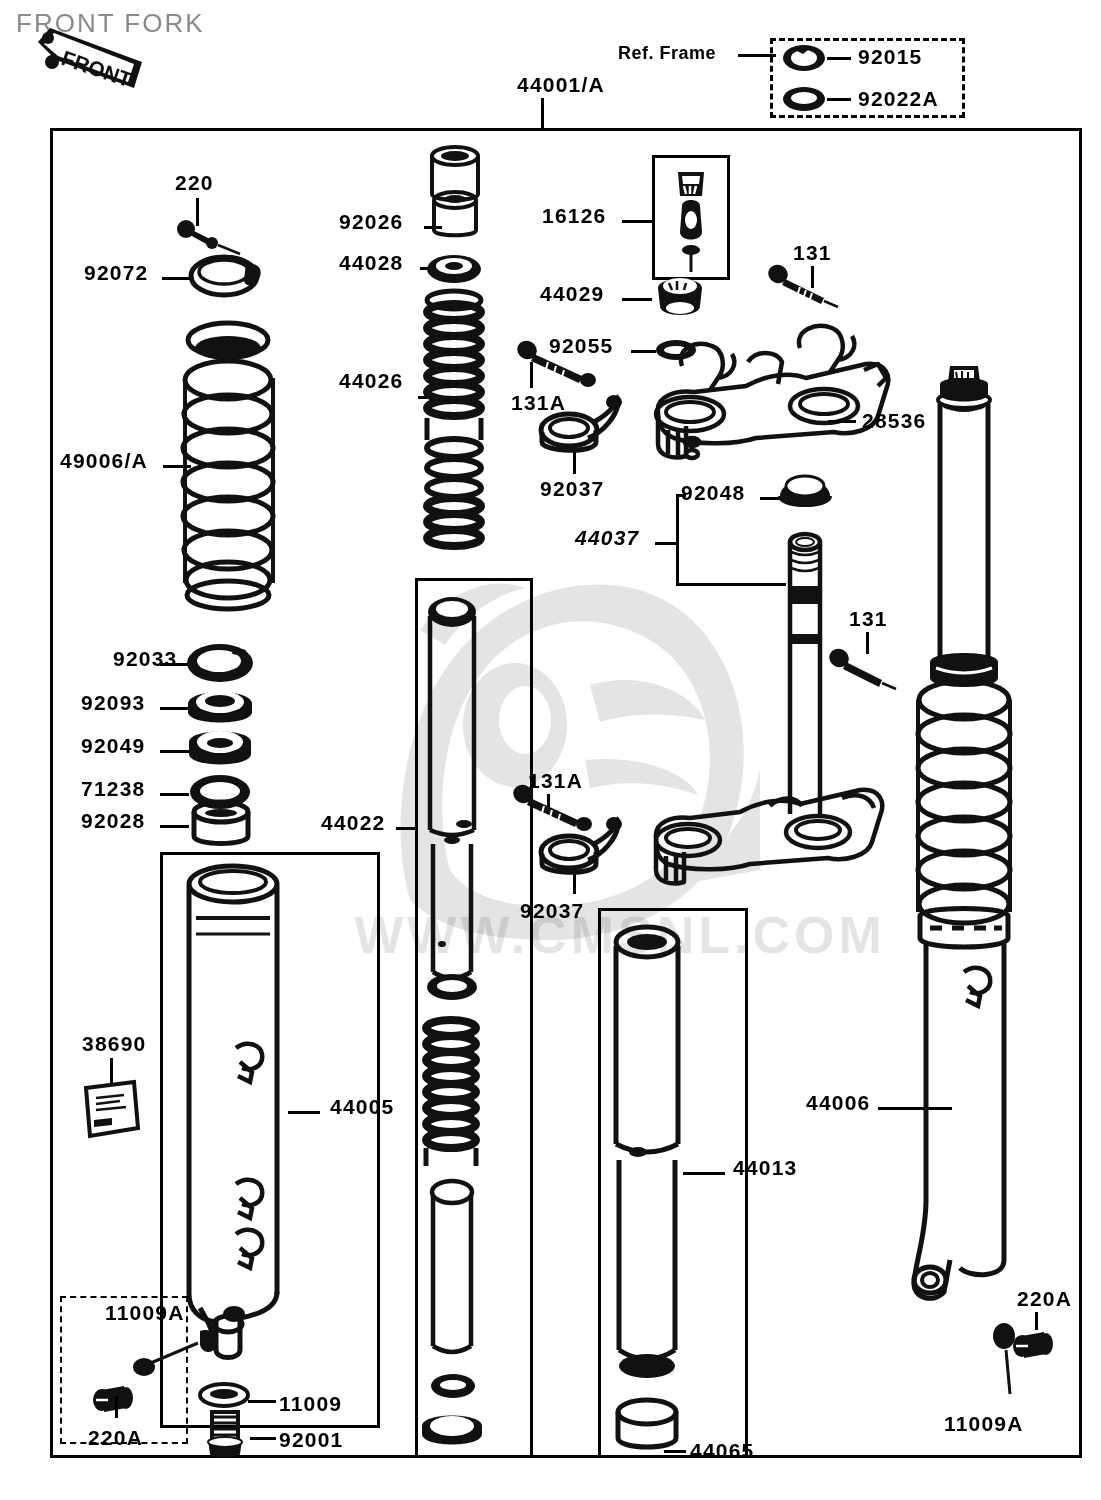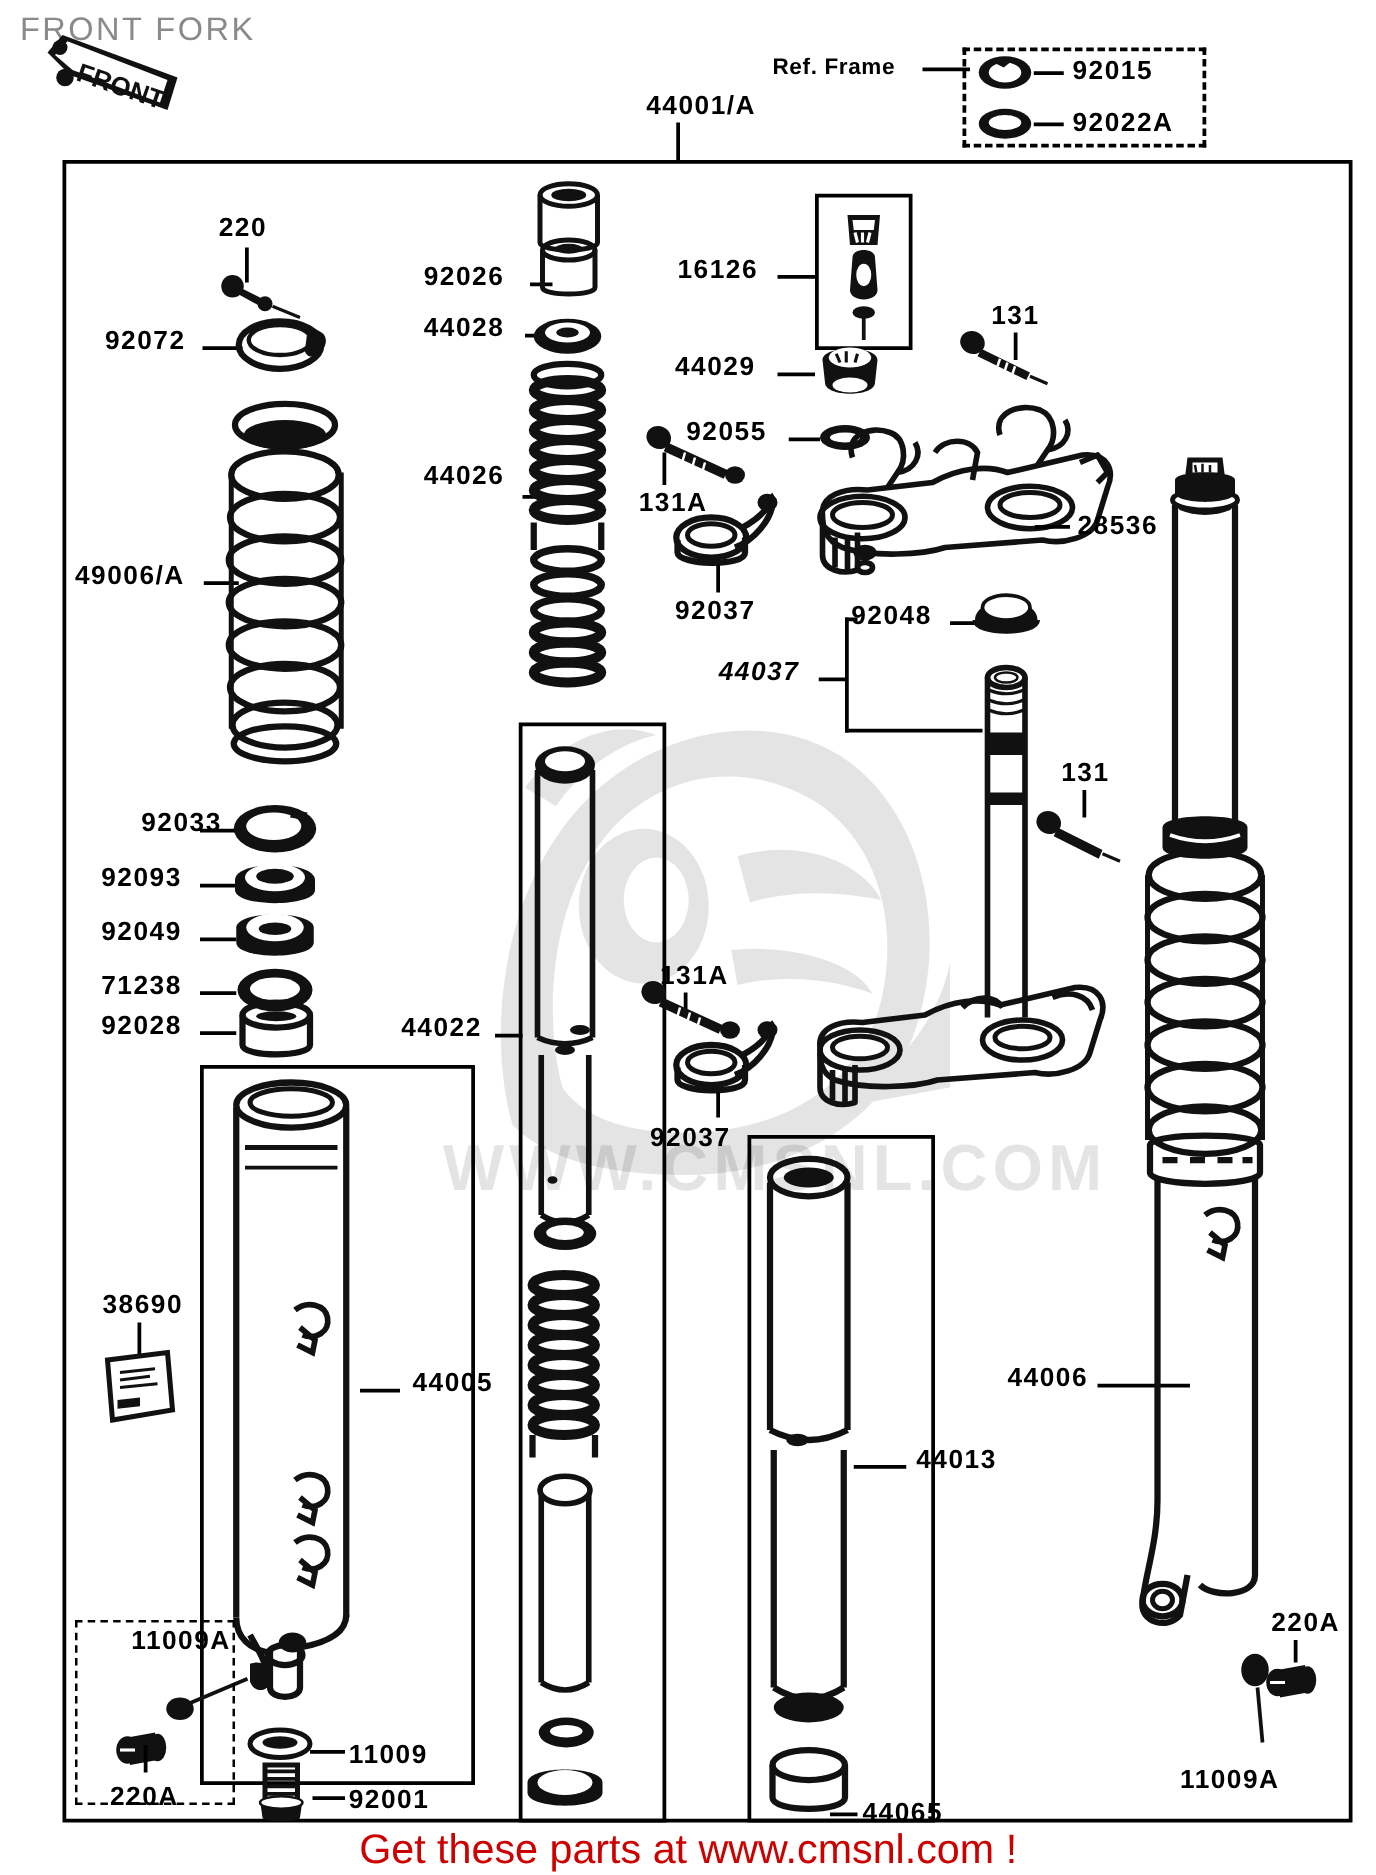--- a/index.html
+++ b/index.html
@@ -689,15 +689,14 @@
   </div>
 
   <div class="art" style="left:990px;top:1324px;">
     <svg width="34" height="80" viewBox="0 0 34 80">
       <ellipse cx="14" cy="12" rx="11" ry="13" fill="#111"></ellipse>
       <path d="M16 26 L20 70" stroke="#111" stroke-width="3" fill="none"></path>
     </svg>
   </div>
   <div class="pn" style="left:944px;top:1413px;">11009A</div>
 
-  <div class="footer">Get these parts at www.cmsnl.com !</div>
 
 </div>
 
 </body></html>

